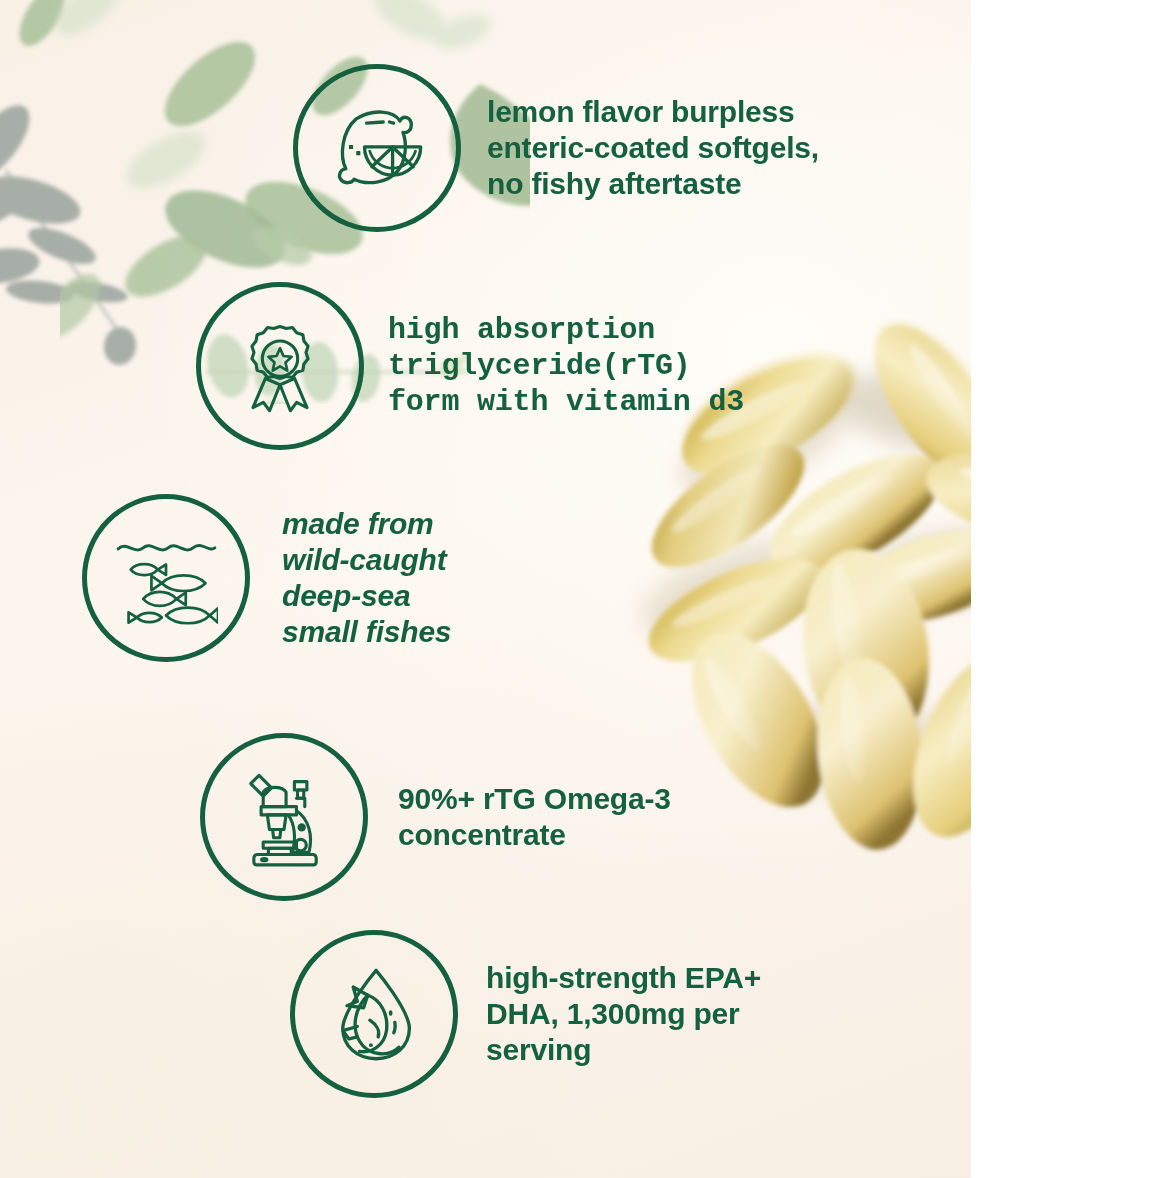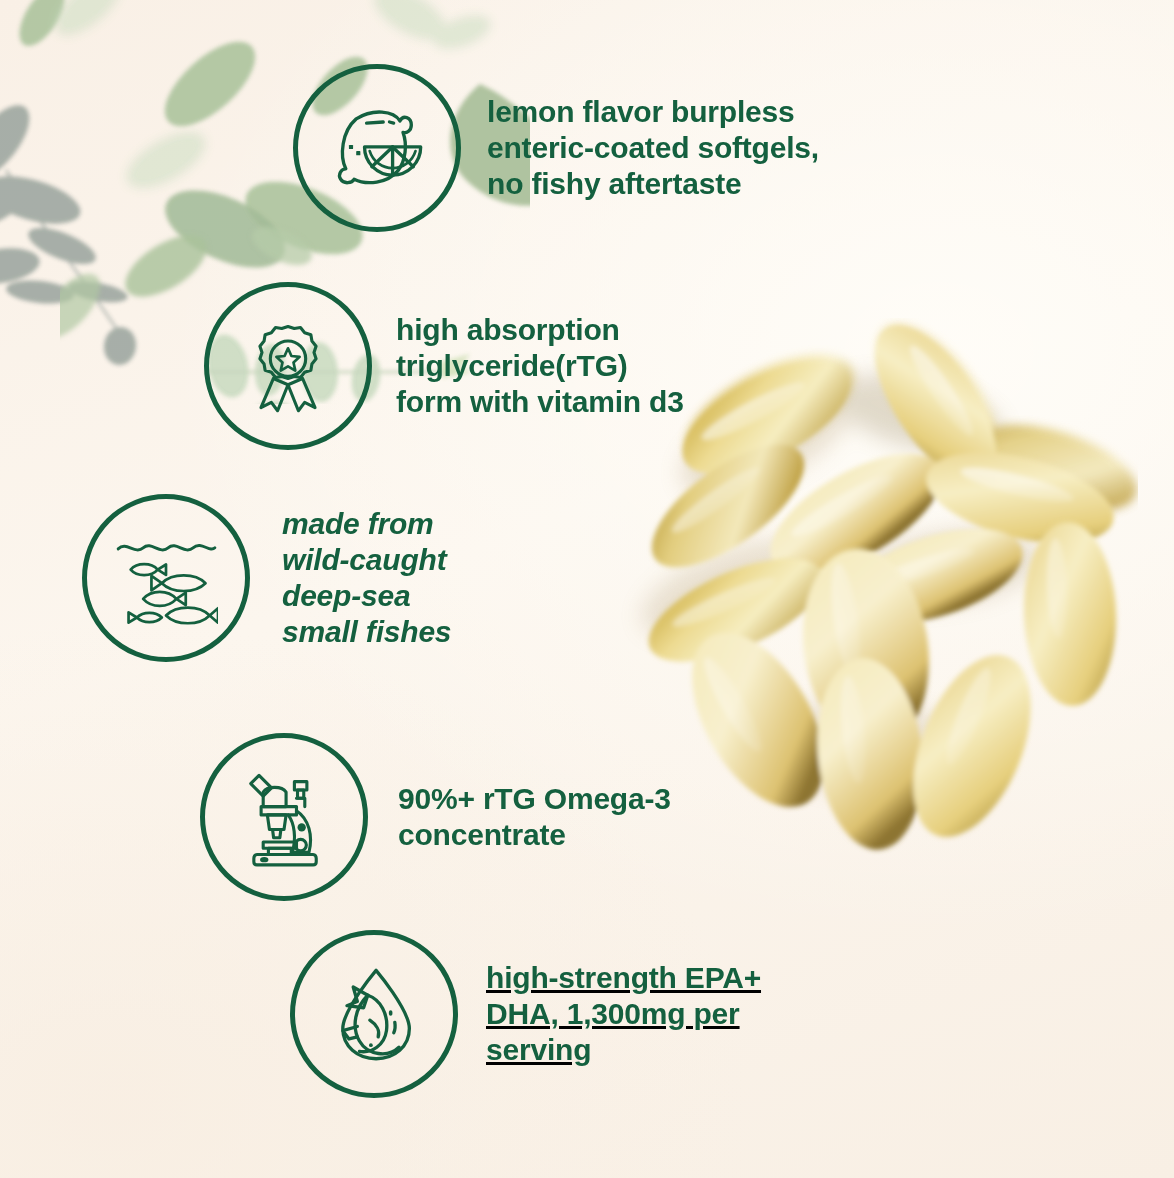--- a/index.html
+++ b/index.html
@@ -8,21 +8,21 @@
   }
   body {
     width: 1174px;
     height: 1178px;
     overflow: hidden;
     font-family: "Liberation Sans", sans-serif;
   }
 
   #canvas {
     position: relative;
-    width: 1174px;
+    width: 971px;
     height: 1178px;
     background: #faf2e9;
     overflow: hidden;
   }
 
   
   .bg-wash {
     position: absolute;
     inset: 0;
     background:
@@ -82,24 +82,24 @@
     color: #14603f;
     font-weight: 700;
     font-size: 30px;
     line-height: 1.20;
     letter-spacing: -0.2px;
     white-space: pre-line;
   }
 
   
   #feature-1 { left: 293px;  top: 64px;  }
-  #feature-2 { left: 204px;  top: 282px; }
+  #feature-2 { left: 196px;  top: 282px; font-family: Liberation Mono, monospace; }
   #feature-3 { left: 82px;   top: 494px; font-style: italic; }
   #feature-4 { left: 200px;  top: 733px; }
-  #feature-5 { left: 290px;  top: 930px; text-decoration: underline; }
+  #feature-5 { left: 290px;  top: 930px; }
 
   #feature-1 .feature-text { margin-left: 26px; }
   #feature-2 .feature-text { margin-left: 24px; }
   #feature-3 .feature-text { margin-left: 32px; }
   #feature-4 .feature-text { margin-left: 30px; }
   #feature-5 .feature-text { margin-left: 28px; }
 </style>
 </head>
 <body>
 

